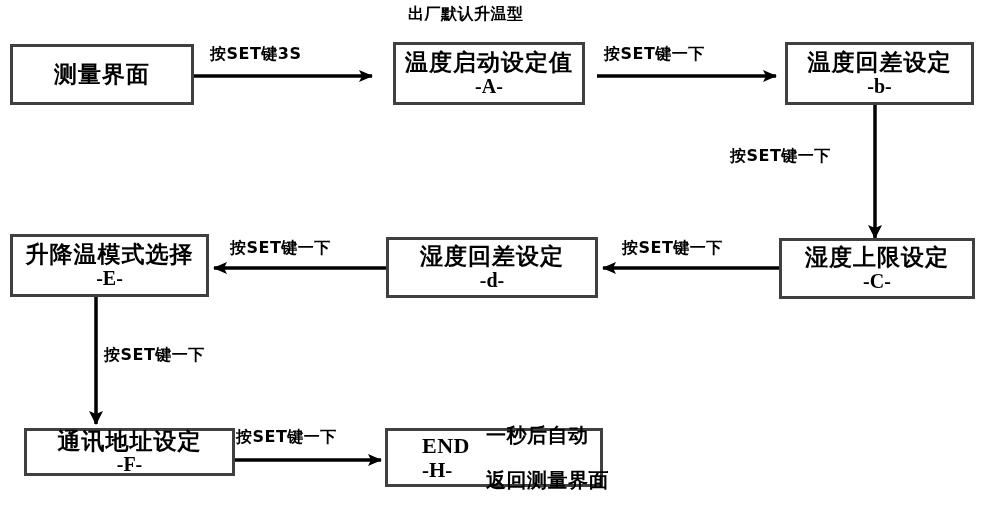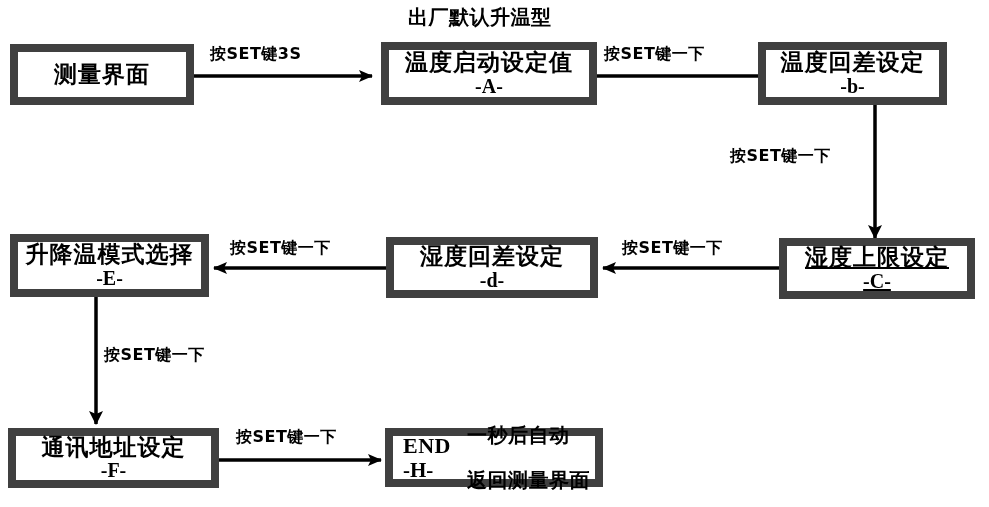--- a/index.html
+++ b/index.html
@@ -22,21 +22,21 @@
     position: absolute;
     left: 0;
     top: 0;
     width: 989px;
     height: 507px;
     pointer-events: none;
   }
   .node {
     position: absolute;
     box-sizing: border-box;
-    border: 8px solid #404040;
+    border: 3px solid #404040;
     background: #ffffff;
     display: flex;
     flex-direction: column;
     align-items: center;
     justify-content: center;
     line-height: 1.05;
   }
   .node .cn {
     font-family: "DejaVu Sans", "Liberation Sans", sans-serif;
     font-size: 23px;
@@ -58,20 +58,21 @@
     align-items: center;
     justify-content: flex-start;
     padding-left: 10px;
   }
   .endnode .end-left {
     display: flex;
     flex-direction: column;
     align-items: flex-start;
     justify-content: center;
     margin-right: 16px;
+    margin-left: 24px;
   }
   .endnode .end-title {
     font-family: "Liberation Serif", "DejaVu Serif", serif;
     font-size: 22px;
     font-weight: 700;
     letter-spacing: 0.5px;
   }
   .endnode .end-code {
     font-family: "Liberation Serif", "DejaVu Serif", serif;
     font-size: 21px;
@@ -97,22 +98,22 @@
     position: absolute;
     font-family: "DejaVu Sans", "Liberation Sans", sans-serif;
     font-size: 16px;
     font-weight: 600;
     letter-spacing: 0.5px;
     white-space: nowrap;
     background: transparent;
   }
   .note {
     position: absolute;
-    font-family: Liberation Serif, serif;
-    font-size: 20px;
+    font-family: Liberation Mono, monospace;
+    font-size: 16px;
     font-weight: 600;
     letter-spacing: 0.5px;
     white-space: nowrap;
     line-height: 1.15;
   }
   .note span { display: block; }
 </style>
 </head>
 <body>
 
@@ -162,46 +163,46 @@
   <div class="edge-label" style="left:230px; top:238px;">按SET键一下</div>
 
   <div class="edge-label" style="left:104px; top:345px;">按SET键一下</div>
 
   <div class="edge-label" style="left:236px; top:427px;">按SET键一下</div>
 
   <div class="node" style="left:10px; top:44px; width:184px; height:61px;">
     <div class="cn">测量界面</div>
   </div>
 
-  <div class="node" style="left:381px; top:42px; width:216px; height:63px;">
+  <div class="node" style="left:393px; top:42px; width:192px; height:63px;">
     <div class="cn">温度启动设定值</div>
     <div class="code">-A-</div>
   </div>
 
-  <div class="node" style="left:758px; top:42px; width:189px; height:63px;">
+  <div class="node" style="left:785px; top:42px; width:189px; height:63px;">
     <div class="cn">温度回差设定</div>
     <div class="code">-b-</div>
   </div>
 
-  <div class="node" style="left:779px; top:238px; width:196px; height:61px;text-decoration:underline;">
+  <div class="node" style="left:779px; top:238px; width:196px; height:61px;">
     <div class="cn">湿度上限设定</div>
     <div class="code">-C-</div>
   </div>
 
   <div class="node" style="left:10px; top:234px; width:199px; height:63px;">
     <div class="cn">升降温模式选择</div>
     <div class="code">-E-</div>
   </div>
 
   <div class="node" style="left:386px; top:237px; width:212px; height:61px;">
     <div class="cn">湿度回差设定</div>
     <div class="code">-d-</div>
   </div>
 
-  <div class="node" style="left:8px; top:428px; width:211px; height:60px;">
+  <div class="node" style="left:24px; top:428px; width:211px; height:48px;">
     <div class="cn">通讯地址设定</div>
     <div class="code">-F-</div>
   </div>
 
   <div class="node endnode" style="left:385px; top:428px; width:218px; height:59px;">
     <div class="end-left">
       <div class="end-title">END</div>
       <div class="end-code">-H-</div>
     </div>
     <div class="end-right">

